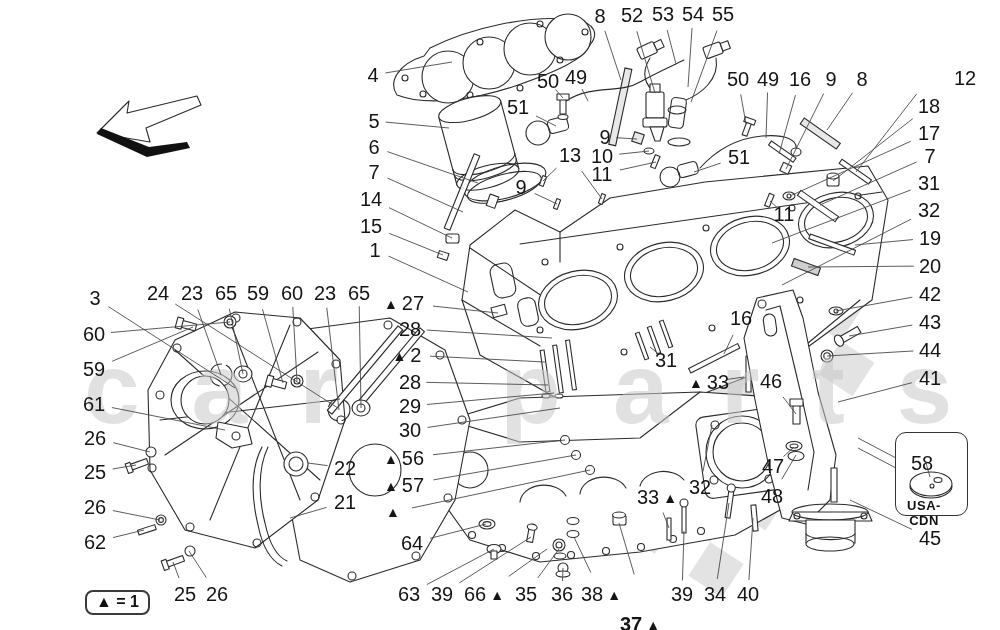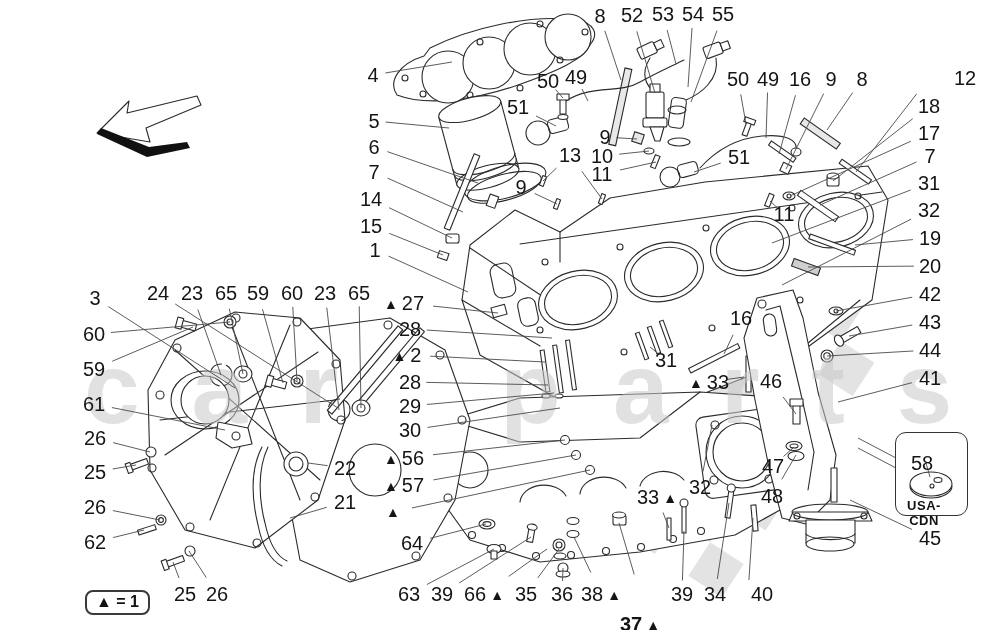--- a/index.html
+++ b/index.html
@@ -769,21 +769,21 @@
       <div class="callout" style="left: 640px; top: 624px; font-weight: bold;">
         <span>37</span>
         <span class="tri">▲</span>
       </div>
       <div class="callout" style="left: 682px; top: 594px;">
         <span>39</span>
       </div>
       <div class="callout" style="left: 715px; top: 594px;">
         <span>34</span>
       </div>
-      <div class="callout" style="left: 748px; top: 594px; margin-left: 14px;">
+      <div class="callout" style="left: 748px; top: 594px;">
         <span>40</span>
       </div>
     </div>
 
   <div id="legend-box">▲ = 1</div>
 
   <div id="region-box"></div>
   <div id="region-label">USA-CDN</div>
 </div>
 

